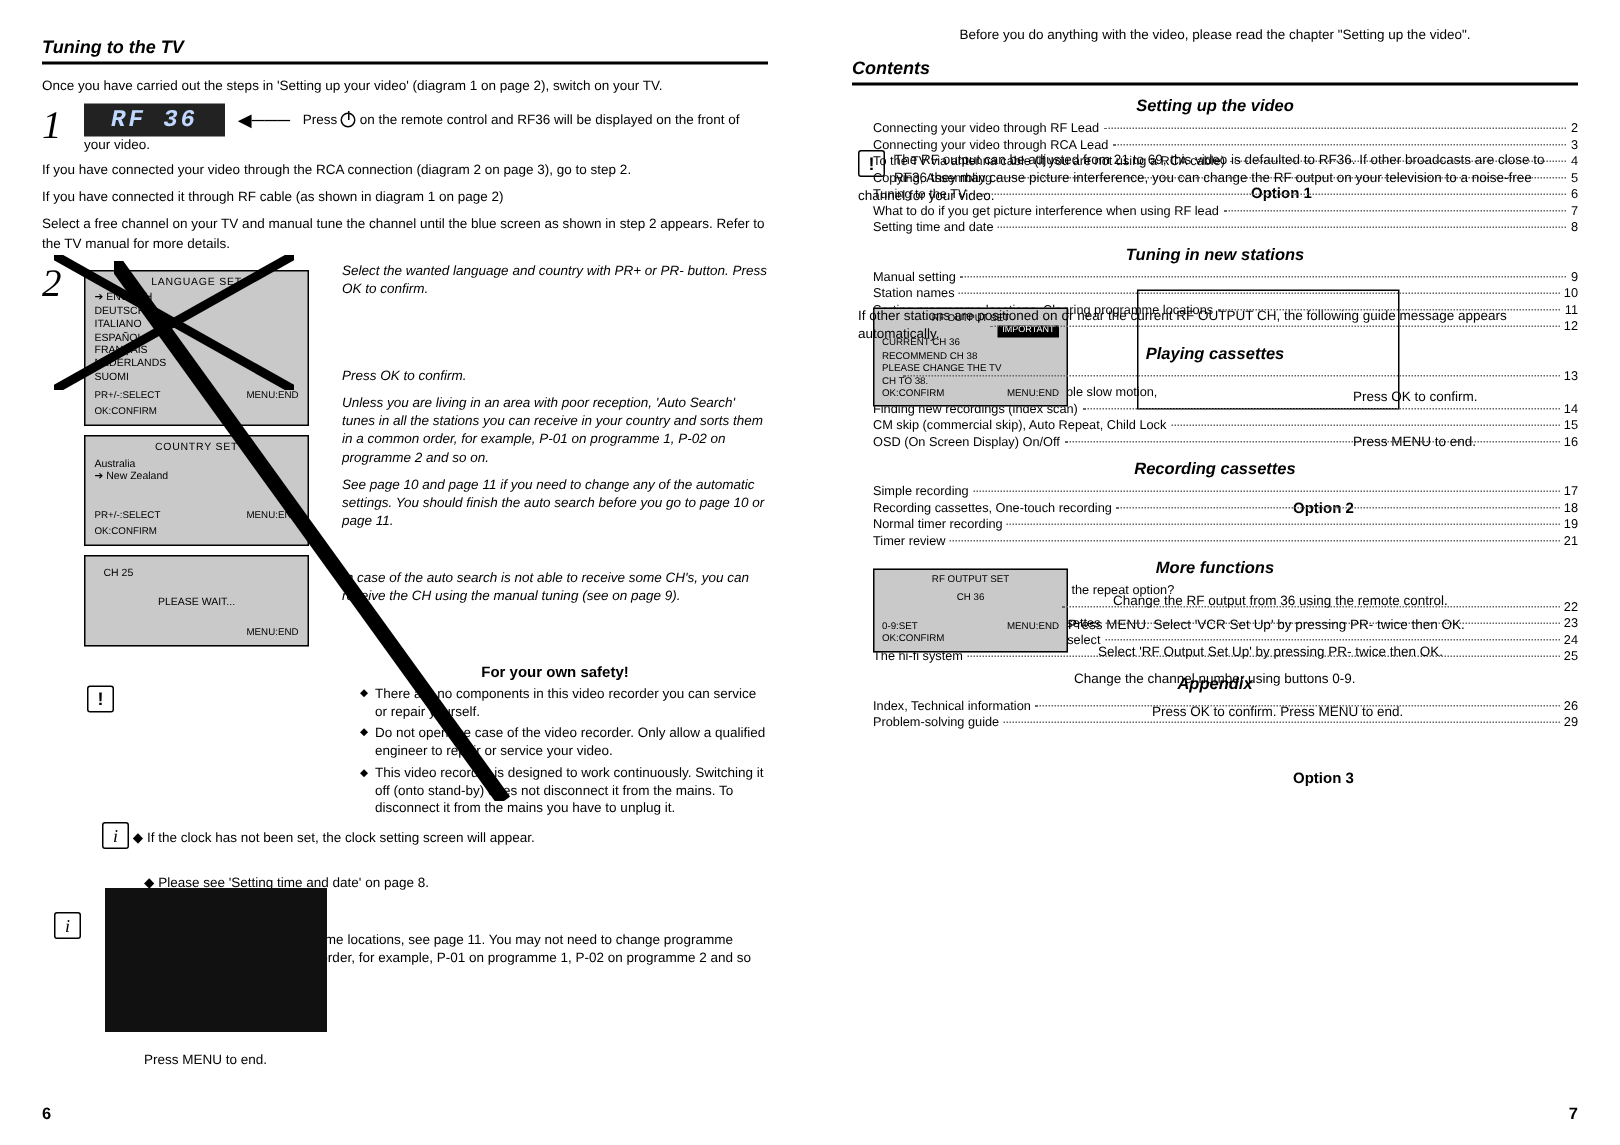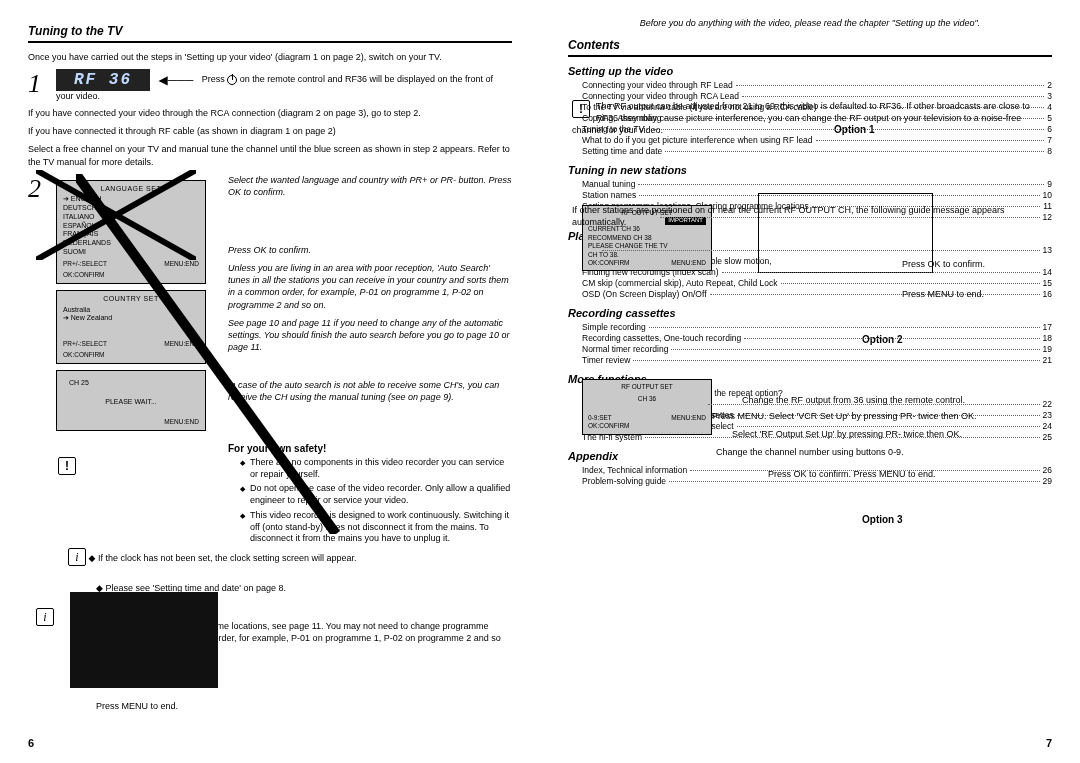--- a/index.html
+++ b/index.html
@@ -1,35 +1,35 @@
 <!DOCTYPE html>
 <html><head>
 <meta charset="utf-8">
 <style>
   * { box-sizing: border-box; margin: 0; padding: 0; }
   body { font-family: Arial, Helvetica, sans-serif; font-size: 9px; color: #000; background: #fff; width: 1080px; height: 763px; position: relative; }
   .page { width: 540px; height: 763px; float: left; padding: 18px 28px; position: relative; }
   .page-r { border-left: none; }
   .section-title { font-weight: bold; font-style: italic; font-size: 12px; border-bottom: 2px solid #000; padding-bottom: 3px; margin: 6px 0 8px 0; }
-  .intro-text { font-style: italic; font-size: 9px; text-align: center; margin-bottom: 10px; }
+  .intro-text { font-size: 9px; text-align: center; margin-bottom: 10px; }
   .body-text { font-size: 9px; line-height: 1.35; margin-bottom: 6px; }
   .big-num { font-family: Georgia, serif; font-style: italic; font-size: 26px; font-weight: normal; }
   .step-row { display: flex; align-items: flex-start; margin-bottom: 6px; }
   .step-row .big-num { width: 28px; flex-shrink: 0; }
   .step-row .content { flex: 1; }
   .rf-display { display:inline-block; background:#222; color:#c0d8ff; font-family: 'Courier New', monospace; font-size:16px; font-weight:bold; font-style:italic; padding:2px 18px; letter-spacing:2px; vertical-align: middle; }
   .arrow-left { display:inline-block; font-size:12px; margin:0 6px; vertical-align: middle; }
   .osd-box { border:1px solid #000; background:#c9c9c9; width:150px; font-size:7px; padding:4px 6px; margin:6px 0; line-height:1.25; }
   .osd-title { font-size:7px; letter-spacing:0.5px; text-align:center; margin-bottom:2px;}
   .osd-item { font-size:7px; }
   .osd-footer { display:flex; justify-content:space-between; font-size:6.5px; margin-top:3px; }
   .two-col { display:flex; gap:12px; }
   .two-col .left-col { width:160px; flex-shrink:0; }
   .two-col .right-col { flex:1;font-style:italic; }
-  .sub-heading { font-weight:bold; font-size:10px; margin:6px 0 3px 0; }
+  .sub-heading { font-weight:bold; font-size:10px; margin:6px 0 3px 0;text-align:center; }
   .bullet-row { display:flex; align-items:flex-start; margin-bottom:4px; }
   .bullet-row .icon { width:22px; flex-shrink:0; font-size:14px; text-align:center; }
   .bullet-row .bullets { flex:1; }
   .bullets li { margin-left:12px; list-style: none; position:relative; padding-left:10px; margin-bottom:3px; font-size:9px; line-height:1.3;}
   .bullets li::before { content:"◆"; position:absolute; left:0; font-size:7px; top:1px;}
   .pagenum { position:absolute; bottom:14px; font-weight:bold; font-size:11px; }
   .pagenum.l { left:28px; }
   .pagenum.r { right:28px; }
   .contents .sub-heading { font-style: italic; font-size:11px; margin-top:8px;}
   .toc-line { display:flex; font-size:8.5px; margin:1px 0; align-items:baseline; padding-left:14px;}
@@ -223,21 +223,21 @@
         <span class="t-dots"></span>
         <span class="t-page">7</span>
       </div>
       <div class="toc-line">
         <span class="t-label">Setting time and date</span>
         <span class="t-dots"></span>
         <span class="t-page">8</span>
       </div>
       <div class="sub-heading">Tuning in new stations</div>
       <div class="toc-line">
-        <span class="t-label">Manual tuning</span>
+        <span class="t-label">Manual setting</span>
         <span class="t-dots"></span>
         <span class="t-page">9</span>
       </div>
       <div class="toc-line">
         <span class="t-label">Station names</span>
         <span class="t-dots"></span>
         <span class="t-page">10</span>
       </div>
       <div class="toc-line">
         <span class="t-label">Sorting programme locations, Clearing programme locations</span>

